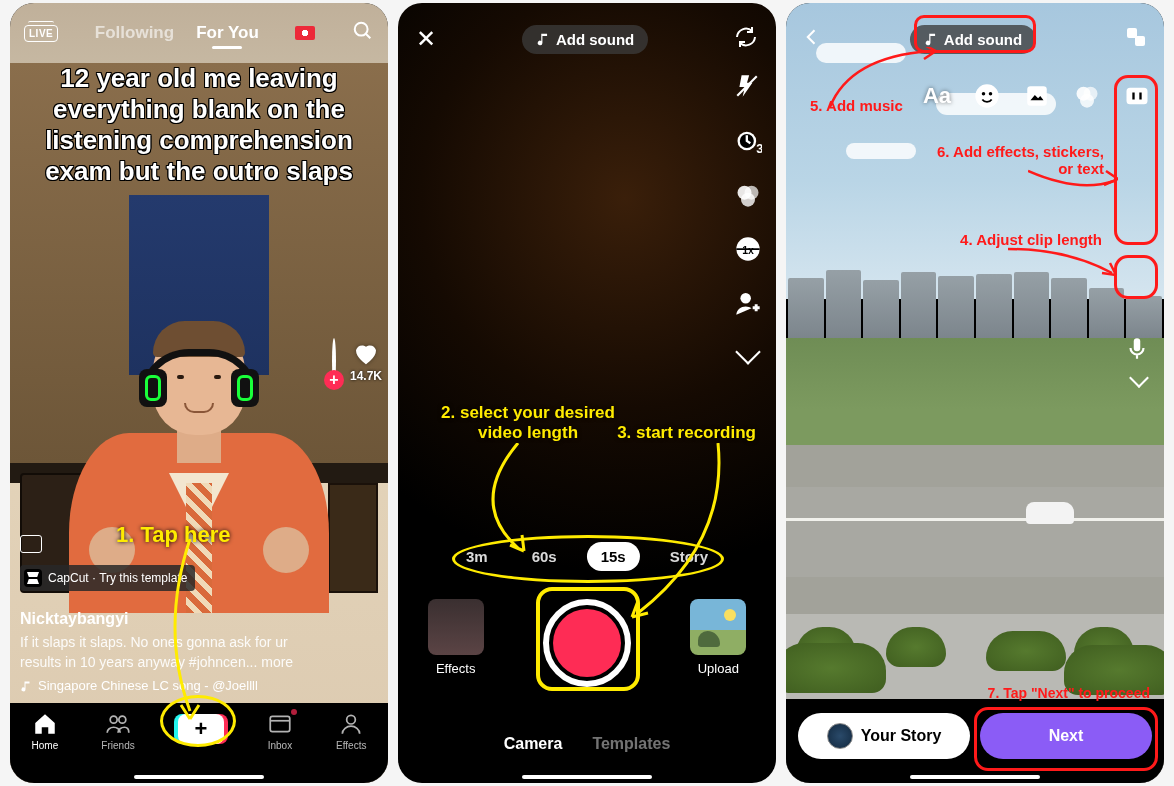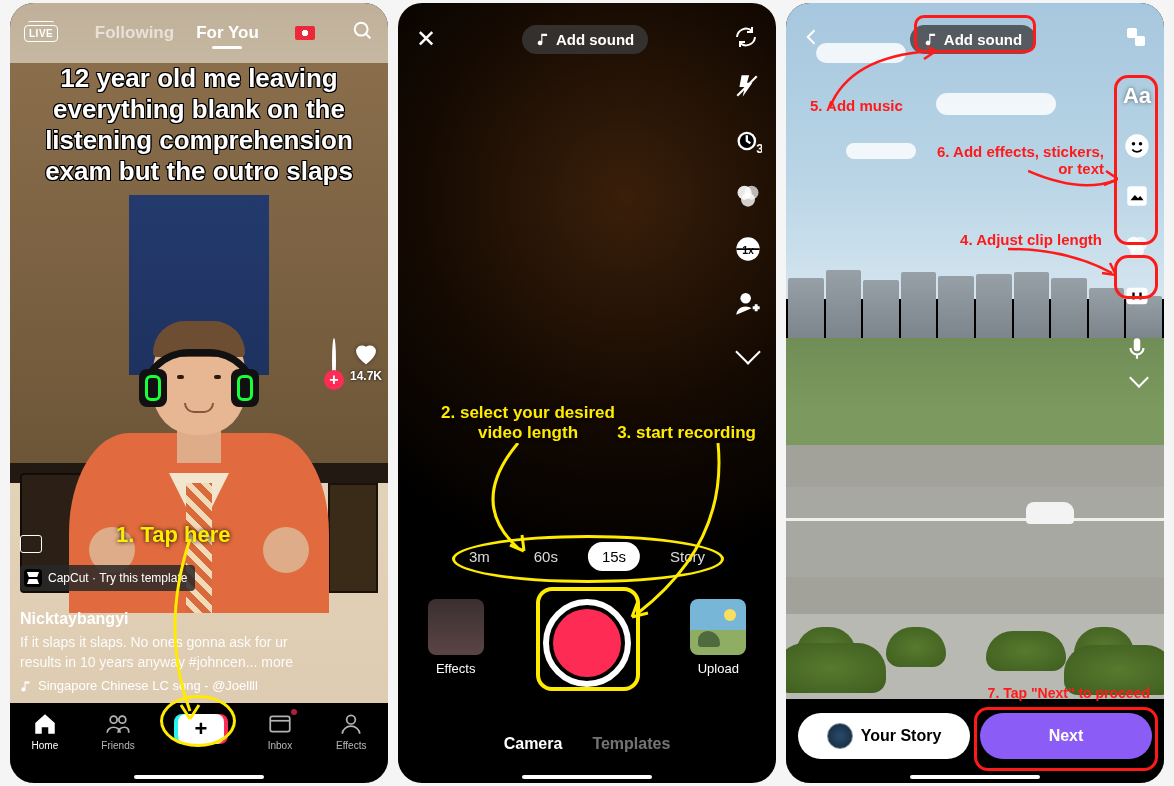--- a/index.html
+++ b/index.html
@@ -201,21 +201,21 @@
     background:rgba(60,60,60,.75); border-radius:20px;
     padding:6px 14px; font-size:15px; font-weight:600;
     display:flex;align-items:center;gap:6px;
   }
   .p2-rail{position:absolute;right:14px;top:70px;display:flex;flex-direction:column;align-items:center;gap:26px;}
   .p2-rail .ic{width:28px;height:28px;}
   .chev-down{width:18px;height:18px;transform:rotate(45deg);border-right:2px solid #fff;border-bottom:2px solid #fff;}
 
   .lengthrow{
     position:absolute; bottom:212px; left:50%; transform:translateX(-50%);
-    display:flex; align-items:center; gap:16px; font-size:15px; font-weight:400;
+    display:flex; align-items:center; gap:16px; font-size:15px; font-weight:700;
   }
   .lengthrow span{padding:6px 14px;opacity:.85;}
   .lengthrow .sel{background:#fff;color:#000;border-radius:16px;opacity:1;}
 
   .recrow{position:absolute; bottom:96px; left:0;right:0; display:flex; justify-content:space-around; }
   .thumb{width:56px;height:56px;border-radius:8px;}
   .effects-thumb{background:linear-gradient(#3a2f30,#5b4445);}
   .upload-thumb{background:linear-gradient(#78b6d8 55%, #8fae64 55%);position:relative;}
   .upload-thumb::before{content:"";position:absolute;top:10px;right:10px;width:12px;height:12px;background:#fadf5f;border-radius:50%;}
   .upload-thumb::after{content:"";position:absolute;bottom:8px;left:8px;width:22px;height:16px;background:#4f6a3d;border-radius:12px 16px 4px 4px;}
@@ -237,21 +237,21 @@
   .city{position:absolute;top:34%;left:0;right:0;height:70px;display:flex;gap:2px;align-items:flex-end;padding:0 2px;}
   .bldg{flex:1;background:linear-gradient(#96a0a6,#7c858c);border-radius:2px 2px 0 0;}
   .land{position:absolute;top:43%;left:0;right:0;bottom:0;background:linear-gradient(#6f8d55 0%, #7c9a5f 16%, #7c9a5f 24%, #a2a29a 24%, #a2a29a 62%, #b9b9b4 62%, #b9b9b4 100%);}
   .road{position:absolute;top:62%;left:0;right:0;height:90px;background:#a8a8a2;}
   .lane{position:absolute;left:0;right:0;top:66%;height:3px;background:#f1f1ec;}
   .bush{position:absolute;width:60px;height:40px;background:radial-gradient(#567a2e,#3f5d1f);border-radius:28px 28px 14px 14px;}
   .car{position:absolute;width:48px;height:22px;background:#f3f3f3;border-radius:8px 10px 4px 4px;}
 
   .p3-top{position:absolute;top:16px;left:0;right:0;height:40px;display:flex;align-items:center;justify-content:space-between;padding:0 16px;}
   .p3-addsound{background:rgba(60,60,60,.78);border-radius:20px;padding:6px 14px;font-size:15px;font-weight:600;display:flex;align-items:center;gap:6px;}
-  .p3-rail{position:absolute;right:12px;top:78px;display:flex;flex-direction:column;align-items:center;gap:20px;}
+  .p3-rail{position:absolute;right:12px;top:78px;display:flex;flex-direction:row;align-items:center;gap:20px;}
   .p3-rail .ic{width:30px;height:30px;display:flex;align-items:center;justify-content:center;}
   .mic{position:absolute;right:14px;top:332px;width:26px;height:26px;}
   .chev-down3{position:absolute;right:18px;top:368px;width:14px;height:14px;transform:rotate(45deg);border-right:2.5px solid #fff;border-bottom:2.5px solid #fff;}
 
   .p3-bottom{position:absolute;bottom:0;left:0;right:0;height:84px;background:#000;display:flex;align-items:center;gap:10px;padding:10px 12px 20px;}
   .story-btn{flex:1;height:46px;background:#fff;color:#000;border-radius:24px;display:flex;align-items:center;justify-content:center;gap:8px;font-size:16px;font-weight:700;}
   .story-av{width:26px;height:26px;border-radius:50%;background:radial-gradient(#2a4a6a,#12283e);border:1px solid #888;}
   .next-btn{flex:1;height:46px;background:#8b5cf6;color:#fff;border-radius:24px;display:flex;align-items:center;justify-content:center;font-size:16px;font-weight:700;}
 
   .red-frame{position:absolute;border:3px solid #ff1a1a;border-radius:14px;pointer-events:none;}

